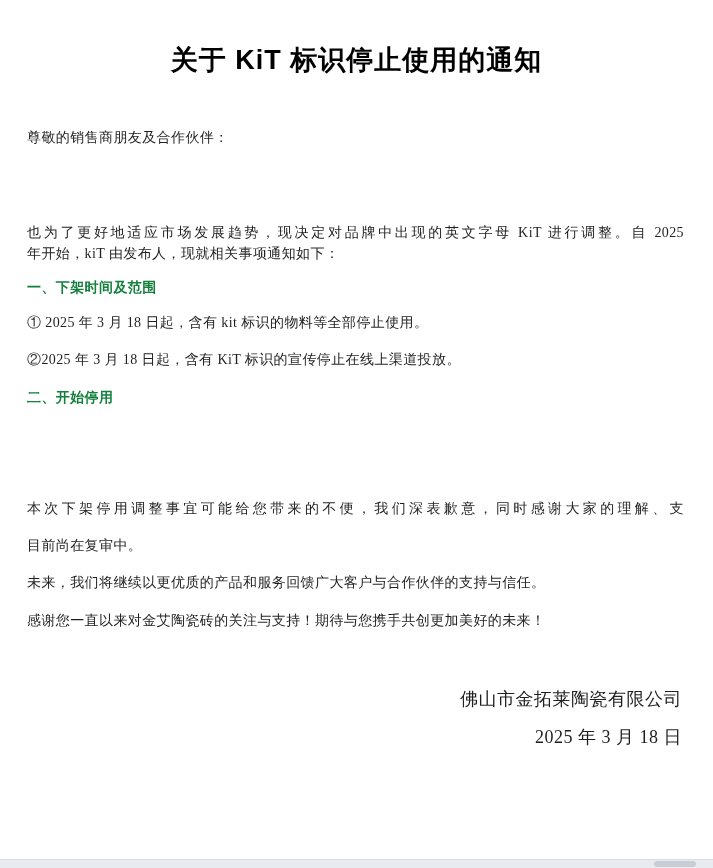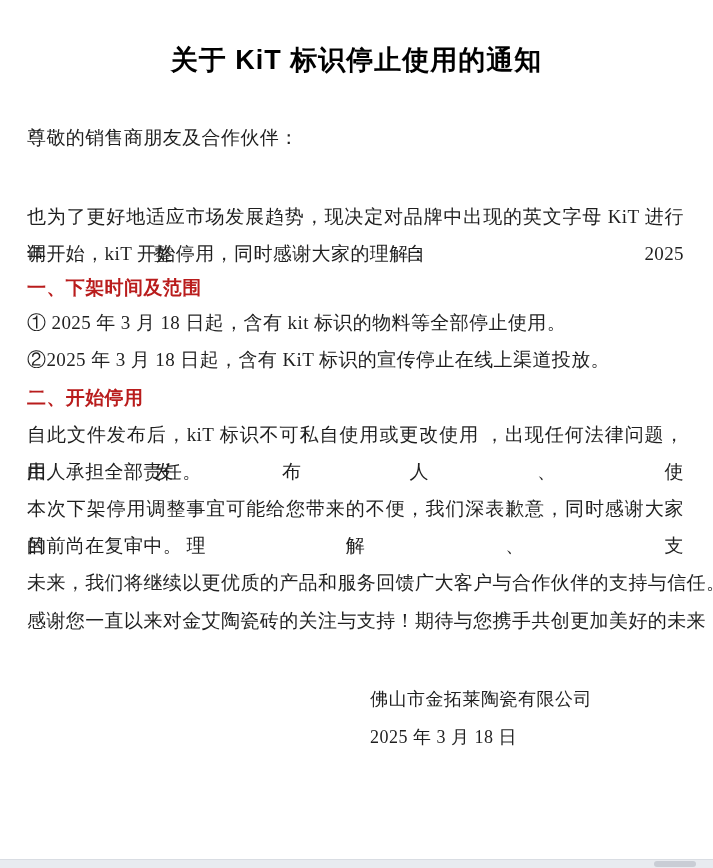--- a/index.html
+++ b/index.html
@@ -27,44 +27,44 @@
     font-size: 27px;
     line-height: 44px;
     color: #000000;
     letter-spacing: 1px;
   }
   .line {
     position: absolute;
     left: 27px;
     width: 657px;
     box-sizing: border-box;
-    font-size: 19px;
+    font-size: 14px;
     line-height: 37px;
     height: 37px;
     letter-spacing: 0.4px;
     white-space: nowrap;
   }
   .line.fill {
     white-space: normal;
     text-align: justify;
     text-align-last: justify;
   }
   .line.indent {
     padding-left: 34px;
   }
   .line.heading {
     font-family: "Liberation Sans", "DejaVu Sans", sans-serif;
     font-weight: bold;
-    color: #b91c1c;
+    color: #15803d;
   }
   .sig {
     position: absolute;
     left: 370px;
     width: 312px;
-    text-align: left;
+    text-align: right;
     font-size: 18px;
     line-height: 37px;
     height: 37px;
     letter-spacing: 0.5px;
     white-space: nowrap;
   }
   .hscrollbar {
     position: absolute;
     left: 0;
     bottom: 0;
@@ -85,32 +85,30 @@
 </style>
 </head>
 <body>
 
 <div class="page">
 
   <div class="doc-title">关于 KiT 标识停止使用的通知</div>
 
   <div class="line" style="top:119px">尊敬的销售商朋友及合作伙伴：</div>
 
-  <div class="line fill" style="top:198px">也为了更好地适应市场发展趋势，现决定对品牌中出现的英文字母 KiT 进行调整。自 2025</div>
-  <div class="line" style="top:235px">年开始，kiT 开始停用，同时感谢大家的理解：</div>
+  <div class="line fill" style="top:214px">也为了更好地适应市场发展趋势，现决定对品牌中出现的英文字母 KiT 进行调整。自 2025</div>
+  <div class="line" style="top:235px">年开始，kiT 由发布人，现就相关事项通知如下：</div>
 
   <div class="line heading" style="top:269px">一、下架时间及范围</div>
 
   <div class="line" style="top:304px">① 2025 年 3 月 18 日起，含有 kit 标识的物料等全部停止使用。</div>
   <div class="line" style="top:341px">②2025 年 3 月 18 日起，含有 KiT 标识的宣传停止在线上渠道投放。</div>
 
   <div class="line heading" style="top:379px">二、开始停用</div>
 
-  <div class="line fill" style="top:416px">自此文件发布后，kiT 标识不可私自使用或更改使用 ，出现任何法律问题，由发布人、使</div>
-  <div class="line" style="top:453px">用人承担全部责任。</div>
   <div class="line fill" style="top:490px">本次下架停用调整事宜可能给您带来的不便，我们深表歉意，同时感谢大家的理解、支</div>
   <div class="line" style="top:527px">目前尚在复审中。</div>
   <div class="line" style="top:564px">未来，我们将继续以更优质的产品和服务回馈广大客户与合作伙伴的支持与信任。</div>
   <div class="line" style="top:602px">感谢您一直以来对金艾陶瓷砖的关注与支持！期待与您携手共创更加美好的未来！</div>
 
   <div class="sig" style="top:681px">佛山市金拓莱陶瓷有限公司</div>
   <div class="sig" style="top:719px">2025 年 3 月 18 日</div>
 
   <div class="hscrollbar">
     <div class="thumb"></div>

